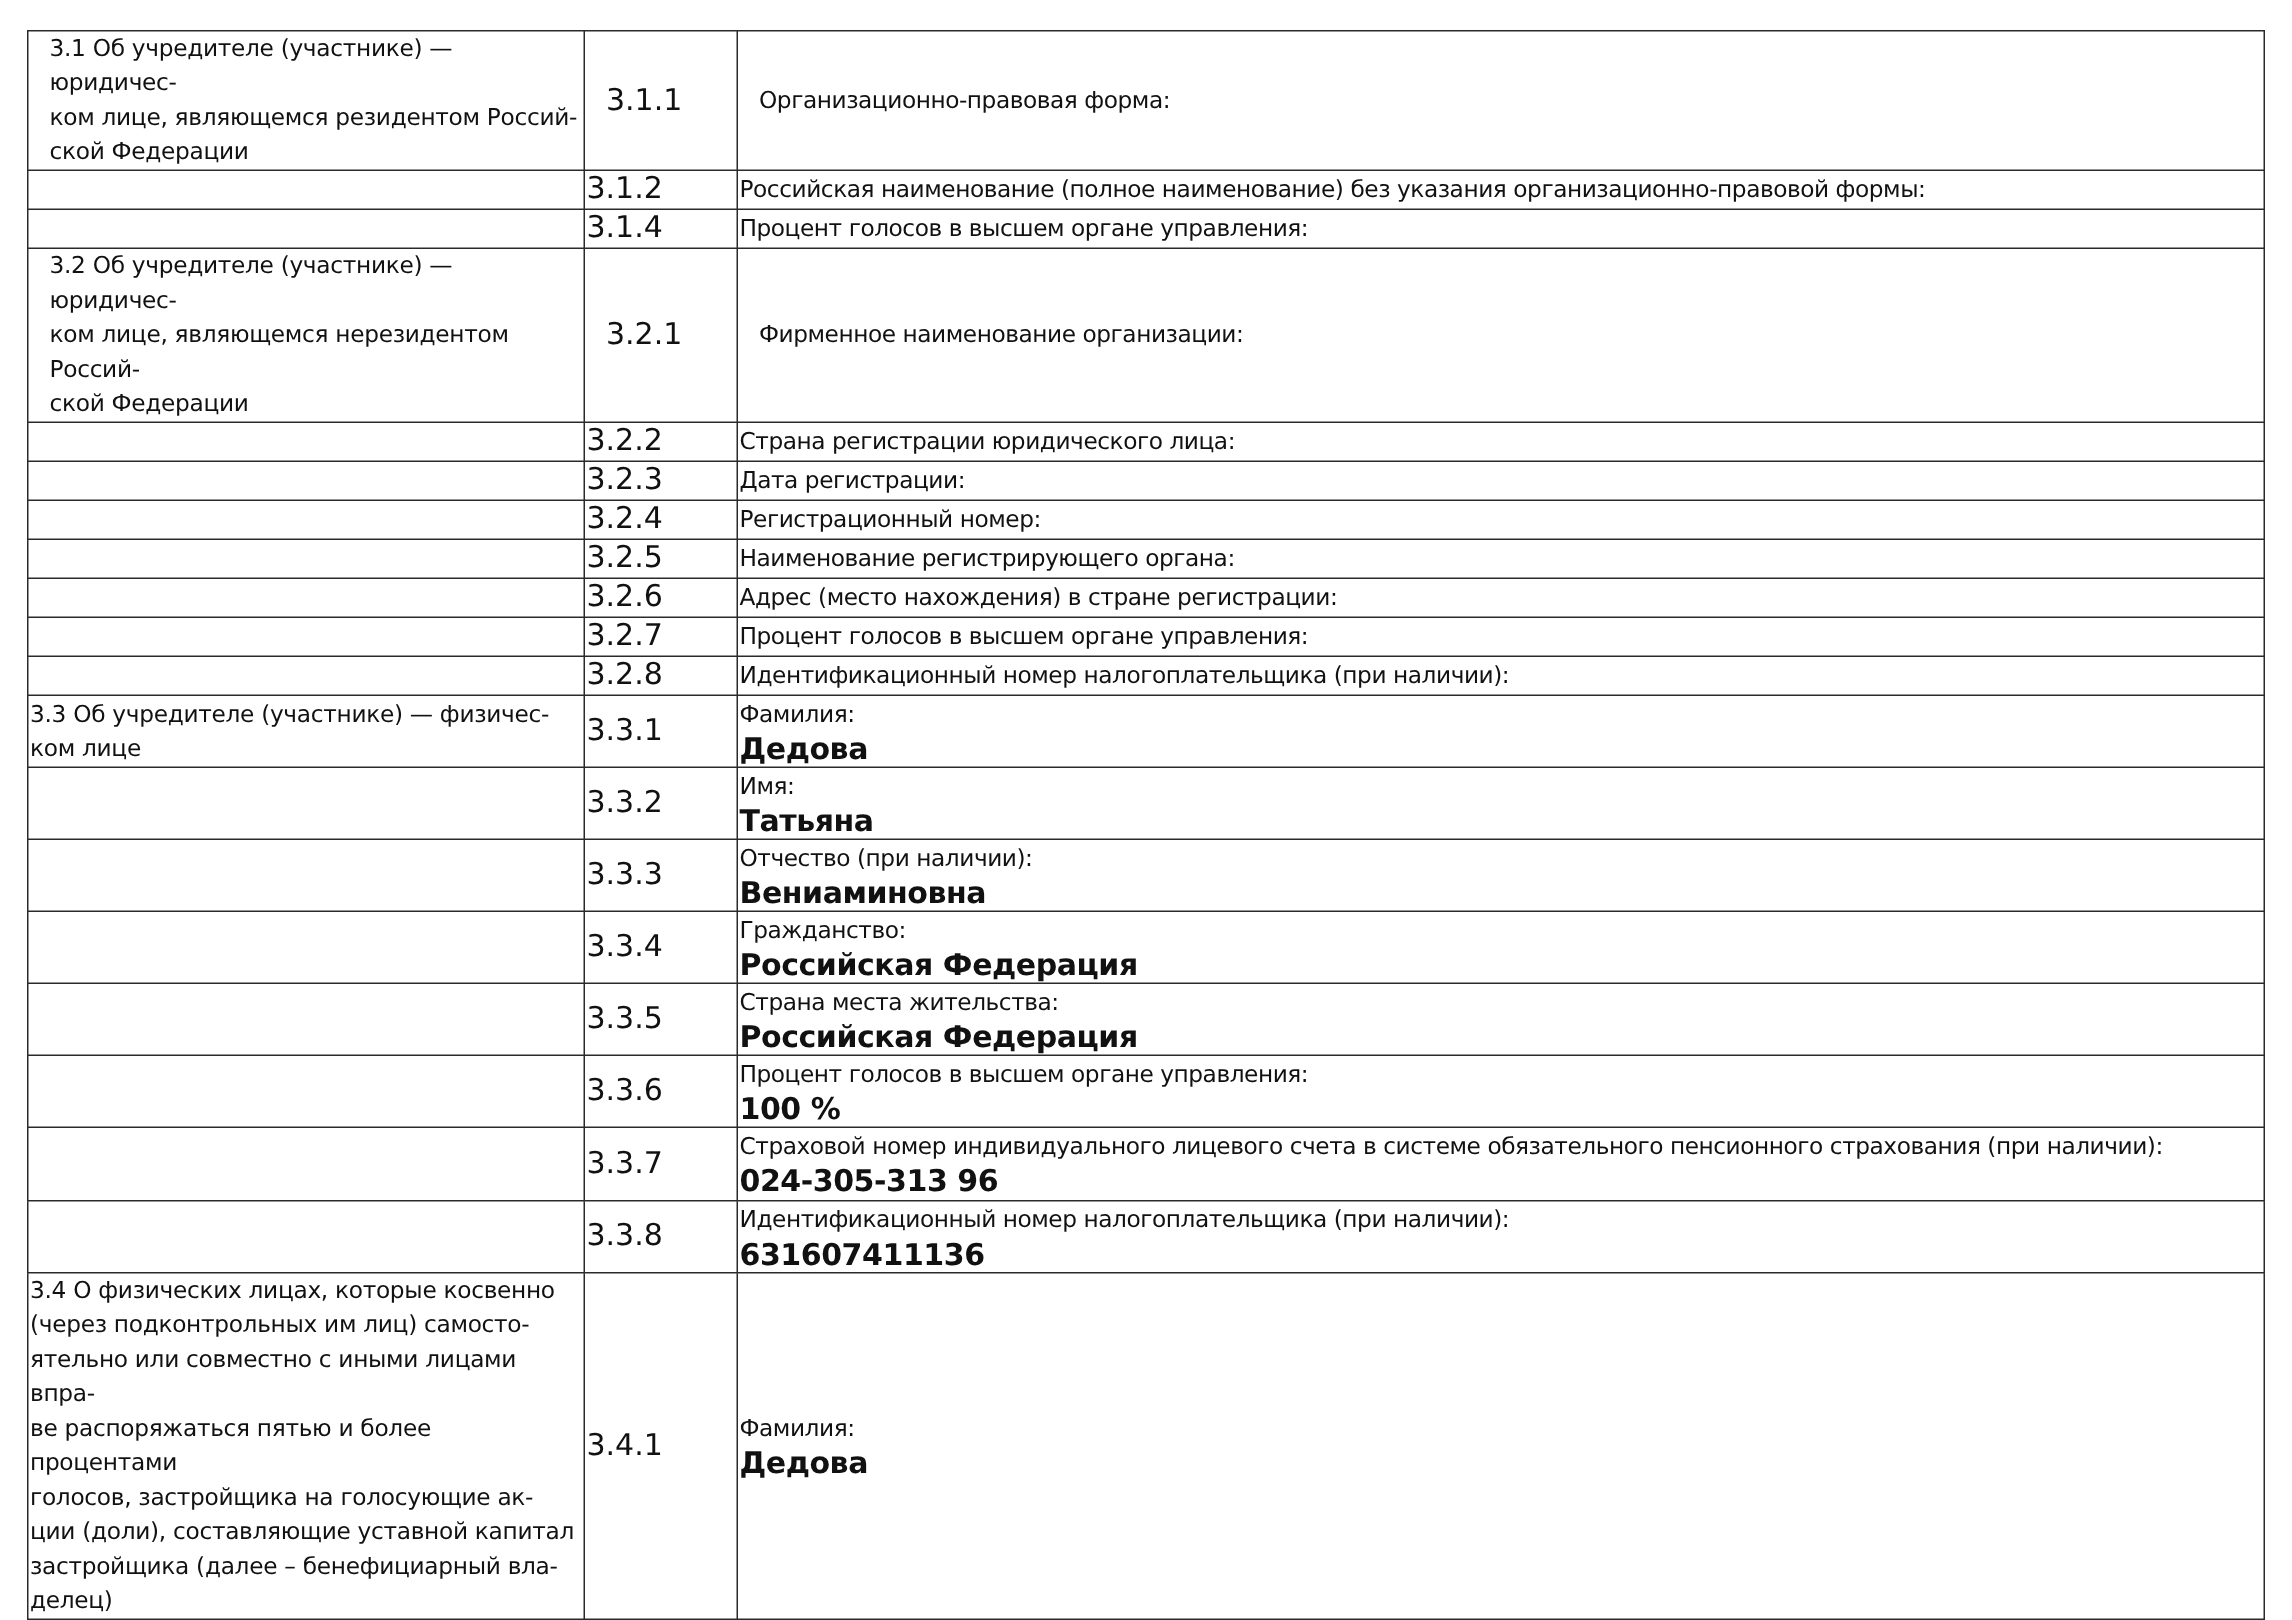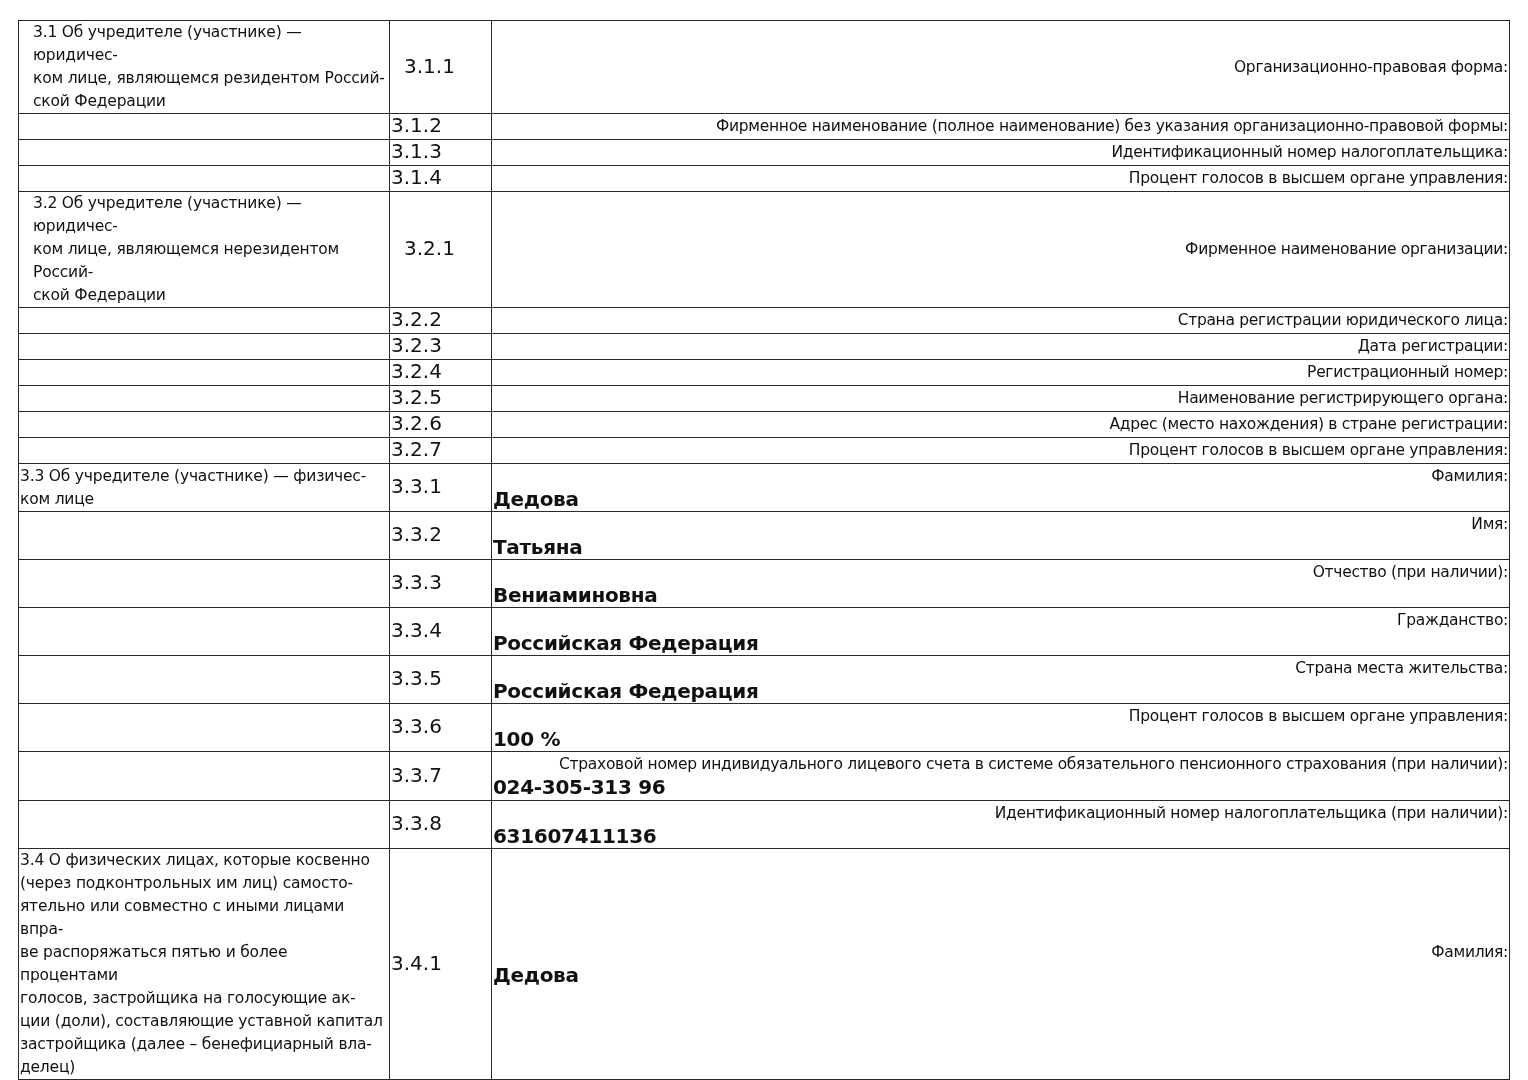--- a/index.html
+++ b/index.html
@@ -38,21 +38,20 @@
       letter-spacing: -0.2px;
       font-size: 15.5px;
     }
     .code-text {
       font-size: 20px;
     }
     .field-label {
       display: block;
       font-size: 15.5px;
       letter-spacing: -0.3px;
-      text-align: right;
     }
     .field-value {
       display: block;
       font-weight: bold;
       font-size: 20px;
       letter-spacing: -0.3px;
     }
     tr.h72 td { height: 70px; padding-left: 14px; }
     tr.h26 td { height: 24px; }
     tr.h49 td { height: 47px; }
@@ -78,28 +77,21 @@
       </td>
       <td><span class="code-text">3.1.1</span></td>
       <td>
           <span class="field-label">Организационно-правовая форма:</span>
         </td>
     </tr>
     <tr class="h26">
       <td></td>
       <td><span class="code-text">3.1.2</span></td>
       <td>
-          <span class="field-label">Фирменное наименование (полное наименование) без указания организационно-правовой формы:</span>
-        </td>
-    </tr>
-    <tr class="h26">
-      <td></td>
-      <td><span class="code-text">3.1.3</span></td>
-      <td>
-          <span class="field-label">Идентификационный номер налогоплательщика:</span>
+          <span class="field-label">Российская наименование (полное наименование) без указания организационно-правовой формы:</span>
         </td>
     </tr>
     <tr class="h26">
       <td></td>
       <td><span class="code-text">3.1.4</span></td>
       <td>
           <span class="field-label">Процент голосов в высшем органе управления:</span>
         </td>
     </tr>
 
@@ -147,20 +139,27 @@
       <td><span class="code-text">3.2.6</span></td>
       <td>
           <span class="field-label">Адрес (место нахождения) в стране регистрации:</span>
         </td>
     </tr>
     <tr class="h26">
       <td></td>
       <td><span class="code-text">3.2.7</span></td>
       <td>
           <span class="field-label">Процент голосов в высшем органе управления:</span>
+        </td>
+    </tr>
+    <tr class="h26">
+      <td></td>
+      <td><span class="code-text">3.2.8</span></td>
+      <td>
+          <span class="field-label">Идентификационный номер налогоплательщика (при наличии):</span>
         </td>
     </tr>
 
     <tr class="h49">
       <td>
         <span class="section-text">3.3 Об учредителе (участнике) — физичес-</span><br>
         <span class="section-text">ком лице</span>
       </td>
       <td><span class="code-text">3.3.1</span></td>
       <td>

